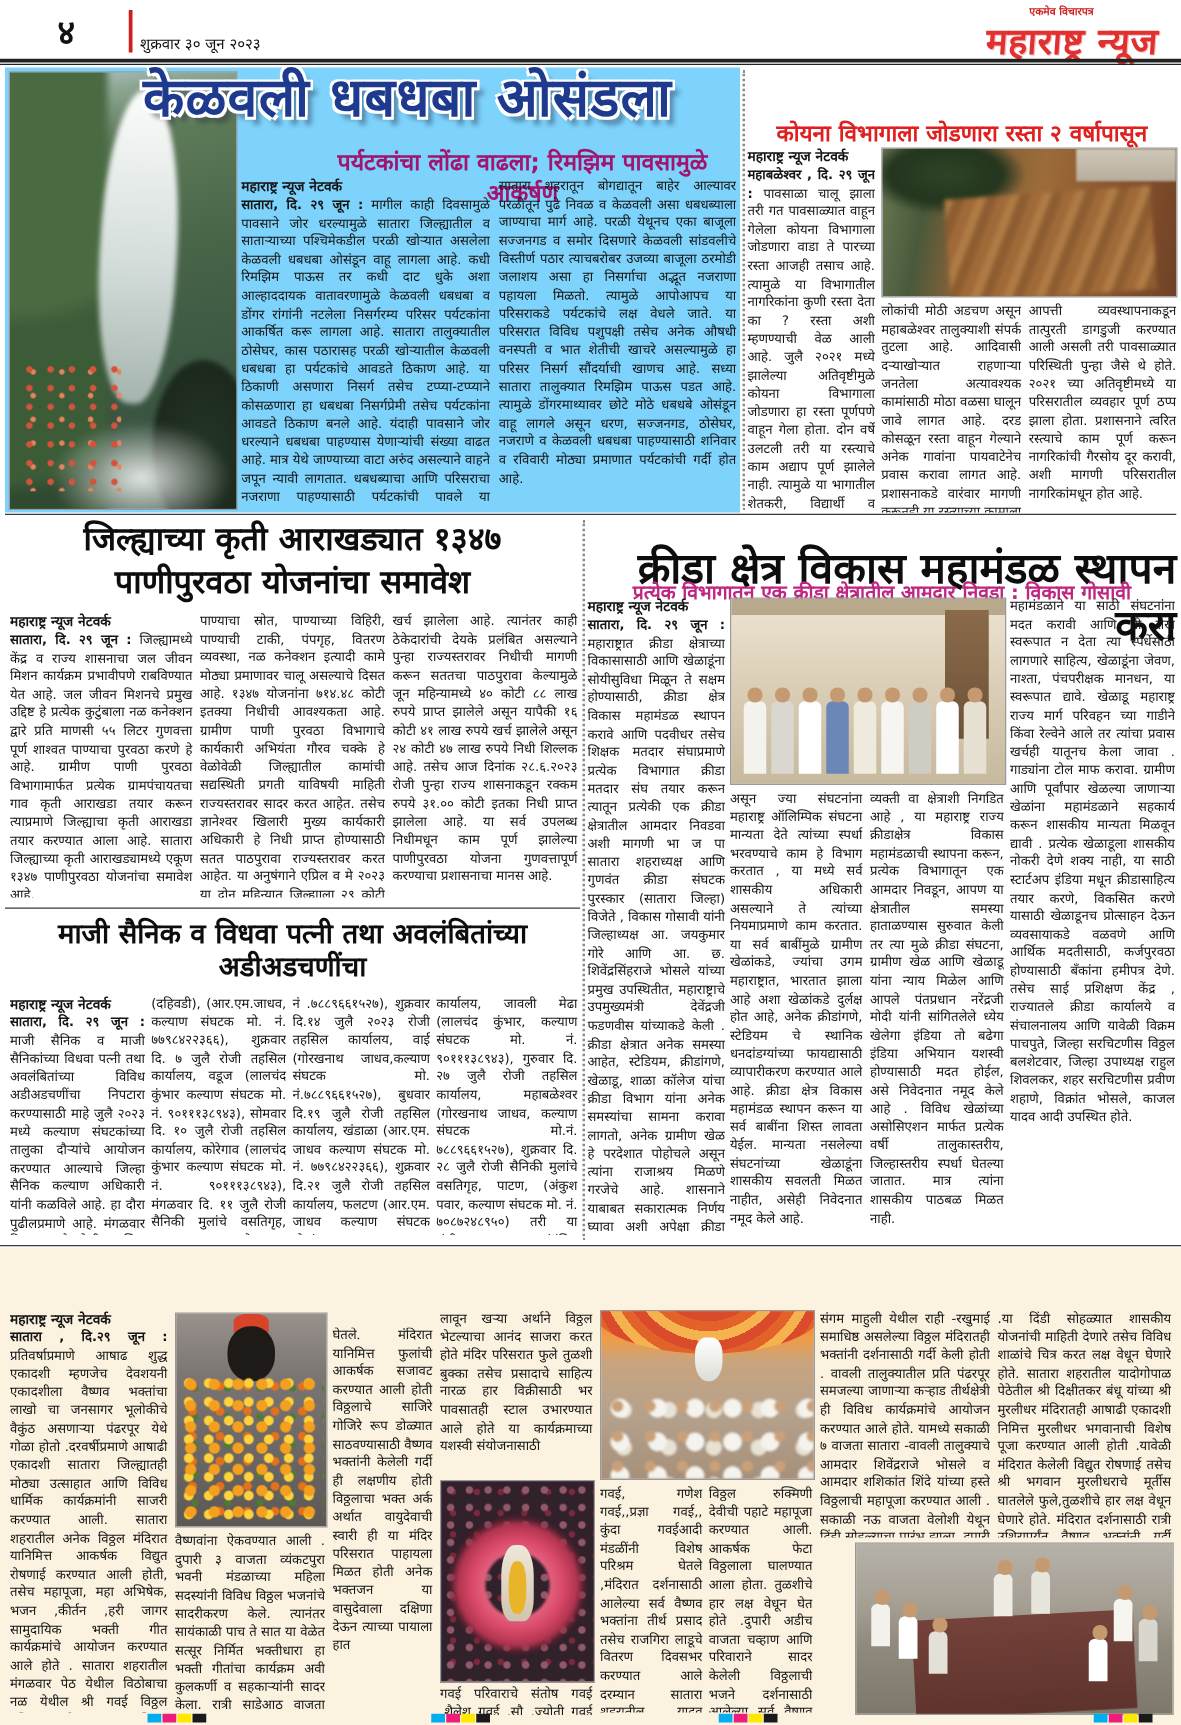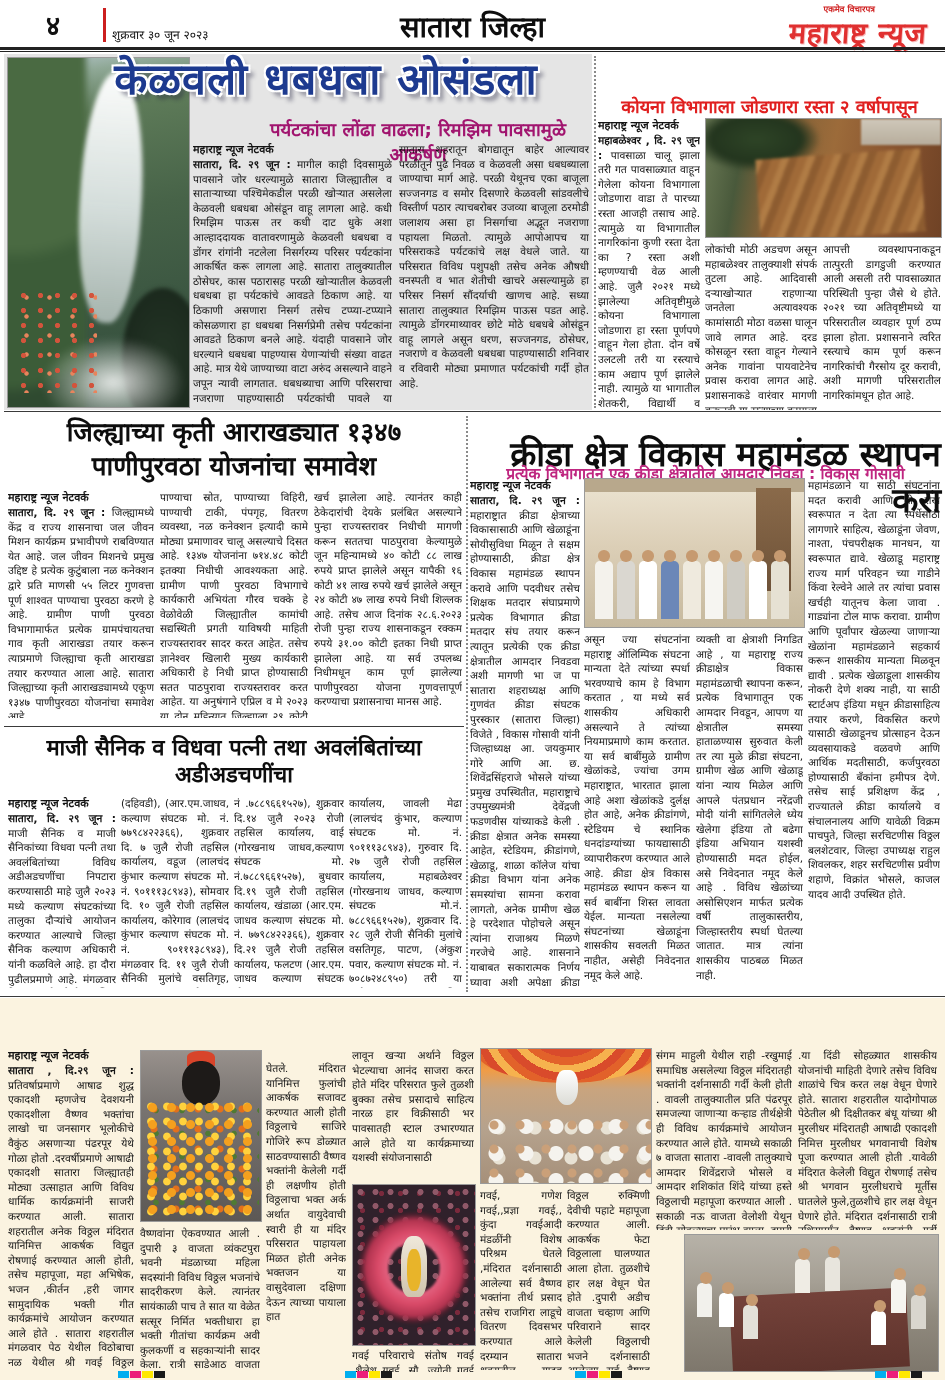--- a/index.html
+++ b/index.html
@@ -17,21 +17,21 @@
   .dbl1{position:absolute;left:0;top:47px;width:945px;height:2.5px;background:#222;}
   .dbl2{position:absolute;left:0;top:51px;width:945px;height:1px;background:#222;}
   
   .col{position:absolute;font-size:10.5px;line-height:14.6px;text-align:justify;overflow:hidden;color:#141414;}
   .byline{font-weight:bold;font-size:11px;line-height:15px;}
   .dl{font-weight:bold;}
   .vdot{position:absolute;width:0;border-left:2px dotted #8a8a8a;}
   .hline{position:absolute;height:1px;background:#3a3a3a;}
   .photo{position:absolute;overflow:hidden;border:1px solid #9a9a9a;}
   
-  #a1blk{position:absolute;left:4px;top:54px;width:588px;height:356px;background:#e5e5e5;}
+  #a1blk{position:absolute;left:4px;top:54px;width:588px;height:356px;background:#7dd3fc;}
   .h-a1{position:absolute;left:56px;top:-4px;width:532px;text-align:center;font-size:43px;line-height:58px;
         font-weight:bold;color:#1d3a8f;letter-spacing:1px;
         text-shadow:-2px -2px 0 #fff,2px -2px 0 #fff,-2px 2px 0 #fff,2px 2px 0 #fff,5px 6px 4px rgba(30,30,60,.45);}
   .sub-a1{position:absolute;left:240px;top:62px;width:348px;text-align:center;font-size:18.5px;font-weight:bold;color:#a1156f;}
   
   #wf{left:3px;top:3px;width:181px;height:349px;background:linear-gradient(170deg,#b9c9d1 0%,#8fa896 7%,#5d7a58 18%,#476348 45%,#3c5742 70%,#334d3c 100%);}
   #wf .stream{position:absolute;left:40%;top:4%;width:34%;height:72%;border-radius:45% 55% 40% 50%;
       background:linear-gradient(180deg,rgba(255,255,255,.97),rgba(236,242,244,.85) 55%,rgba(222,230,232,.65));
       filter:blur(2px);transform:rotate(4deg);}
   #wf .mist{position:absolute;left:18%;bottom:-6%;width:80%;height:26%;border-radius:50%;
@@ -104,21 +104,20 @@
 </style>
 </head>
 <body>
 
 <div id="page">
 
   <div id="hdr">
     <div class="pgno">४</div>
     <div class="redrule"></div>
     <div class="pgdate">शुक्रवार ३० जून २०२३</div>
-    <div class="sect">सातारा जिल्हा</div>
     <div class="tagline">एकमेव विचारपत्र</div>
     <div class="masthead">महाराष्ट्र न्यूज</div>
     <div class="dbl1"></div>
     <div class="dbl2"></div>
   </div>
 
   <div id="a1blk">
     <div class="photo" id="wf">
       <div class="foliage"></div>
       <div class="stream"></div>

